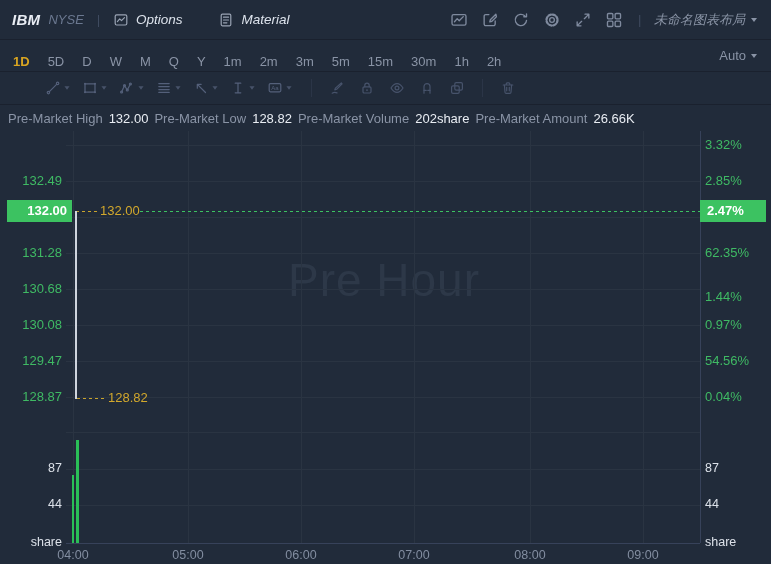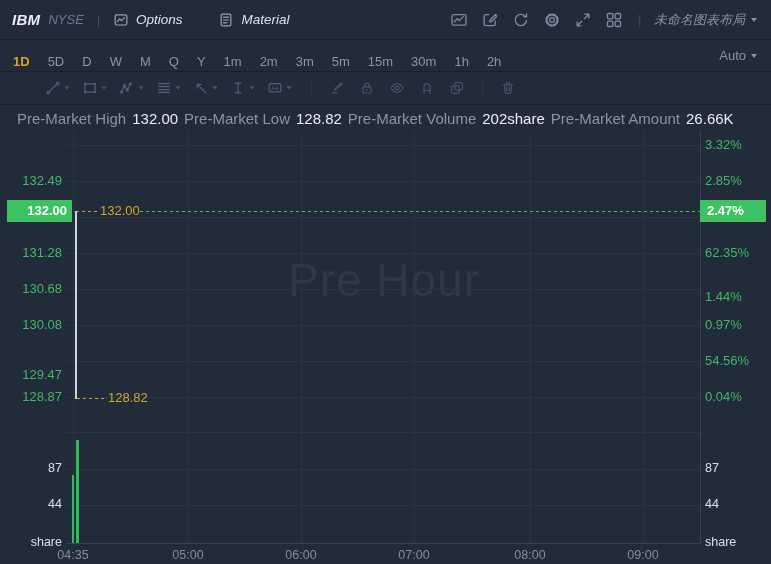--- a/index.html
+++ b/index.html
@@ -39,21 +39,21 @@
   
   .tb { height:33px; display:flex; align-items:center; padding-left:42px;
         border-bottom:1px solid #1a212e; }
   .tool { display:flex; align-items:center; gap:3px; margin-right:6px; padding:2px 3px;
           color:#54607a; cursor:pointer; }
   .tool .caret { opacity:.75; transform:scale(.85); }
   .tb-action { margin:0 7px; color:#47536b; display:flex; cursor:pointer; }
   .tb-sep { width:1px; height:18px; background:#2b3547; margin:0 10px; }
 
   
-  .info { height:26px; display:flex; align-items:center; padding:0 17px; font-size:15px; color:#8a94a6;text-align:center; }
+  .info { height:26px; display:flex; align-items:center; padding:0 8px; font-size:13px; color:#8a94a6;text-align:center; }
   .info .lbl { margin-right:6px; }
   .info .val { color:#e9edf3; margin-right:6px; }
 
   
   .chart { position:relative; height:433px; width:771px; background:#212b3a; overflow:hidden; }
   .wm { position:absolute; z-index:0; left:68px; width:632px; top:122px; text-align:center;
         font-size:46px; color:#2d3848; letter-spacing:1px; white-space:nowrap; }
   .grid-h { position:absolute; z-index:1; left:66px; width:634px; height:1px; background:#2a3442; }
   .grid-v { position:absolute; z-index:1; top:0; width:1px; height:412px; background:#2a3442; }
   .axis-v { position:absolute; z-index:2; left:700px; top:0; width:1px; height:412px; background:#37425a; }
@@ -319,41 +319,41 @@
       <span class="yl" style="top: 42px;">132.49</span>
       <span class="yr" style="top: 42px;">2.85%</span>
       <span class="yl" style="top: 78px;">131.89</span>
       <span class="yr" style="top: 78px;">2.38%</span>
       <span class="yl" style="top: 114px;">131.28</span>
       <span class="yr" style="top: 114px;">62.35%</span>
       <span class="yl" style="top: 150px;">130.68</span>
       <span class="yr" style="top: 158px; text-align: center;">1.44%</span>
       <span class="yl" style="top: 186px;">130.08</span>
       <span class="yr" style="top: 186px;">0.97%</span>
-      <span class="yl" style="top: 222px; margin-top: 14px;">129.47</span>
+      <span class="yl" style="top: 222px;">129.47</span>
       <span class="yr" style="top: 222px;">54.56%</span>
       <span class="yl" style="top: 258px;">128.87</span>
       <span class="yr" style="top: 258px;">0.04%</span>
       <div class="dash-y dash-yellow" style="left: 76px; width: 24px; top: 80px;"></div>
       <span class="ylab" style="left: 100px; top: 72px;">132.00</span>
       <div class="dash-y dash-green" style="left: 140px; width: 560px; top: 80px;"></div>
       <div class="dash-y dash-yellow" style="left: 77px; width: 30px; top: 267px;"></div>
       <span class="ylab" style="left: 108px; top: 259px;">128.82</span>
       <div class="price-line" style="left: 75px; top: 80px; height: 188px;"></div>
       <div class="pbox pbox-l" style="top: 69px;">132.00</div>
       <div class="pbox pbox-r" style="top: 69px;">2.47%</div>
       <div class="vbar" style="left: 72px; width: 2px; top: 344px; height: 68px;"></div>
       <div class="vbar" style="left: 76px; width: 2.5px; top: 309px; height: 103px;"></div>
       <span class="vl" style="top: 330px;">87</span>
       <span class="vr" style="top: 330px;">87</span>
       <span class="vl" style="top: 366px;">44</span>
       <span class="vr" style="top: 366px;">44</span>
       <span class="vl" style="top: 404px;">share</span>
       <span class="vr" style="top: 404px;">share</span>
-      <span class="xt" style="left: 49px;">04:35</span>
+      <span class="xt" style="left: 49px;">04:00</span>
       <span class="xt" style="left: 164px;">05:00</span>
       <span class="xt" style="left: 277px;">06:00</span>
       <span class="xt" style="left: 390px;">07:00</span>
       <span class="xt" style="left: 506px;">08:00</span>
       <span class="xt" style="left: 619px;">09:00</span>
     </div>
 
 </div>
 
 </body></html>

